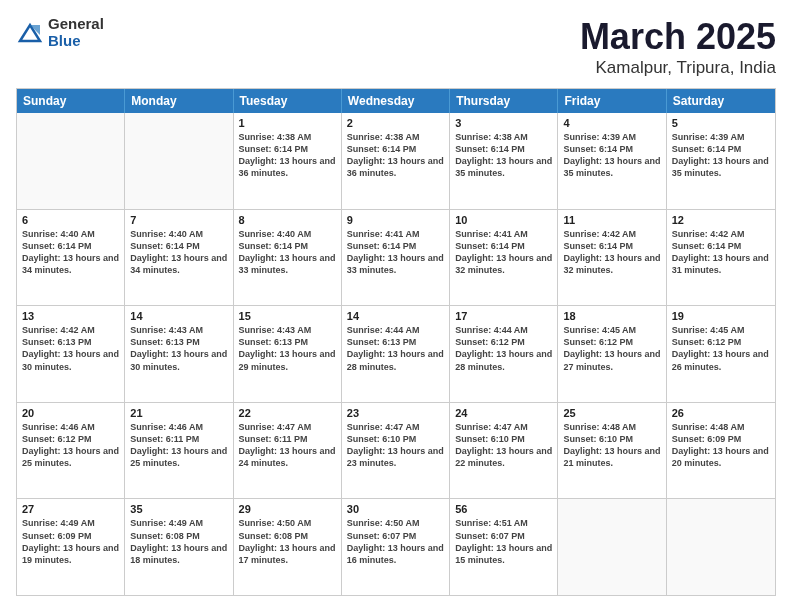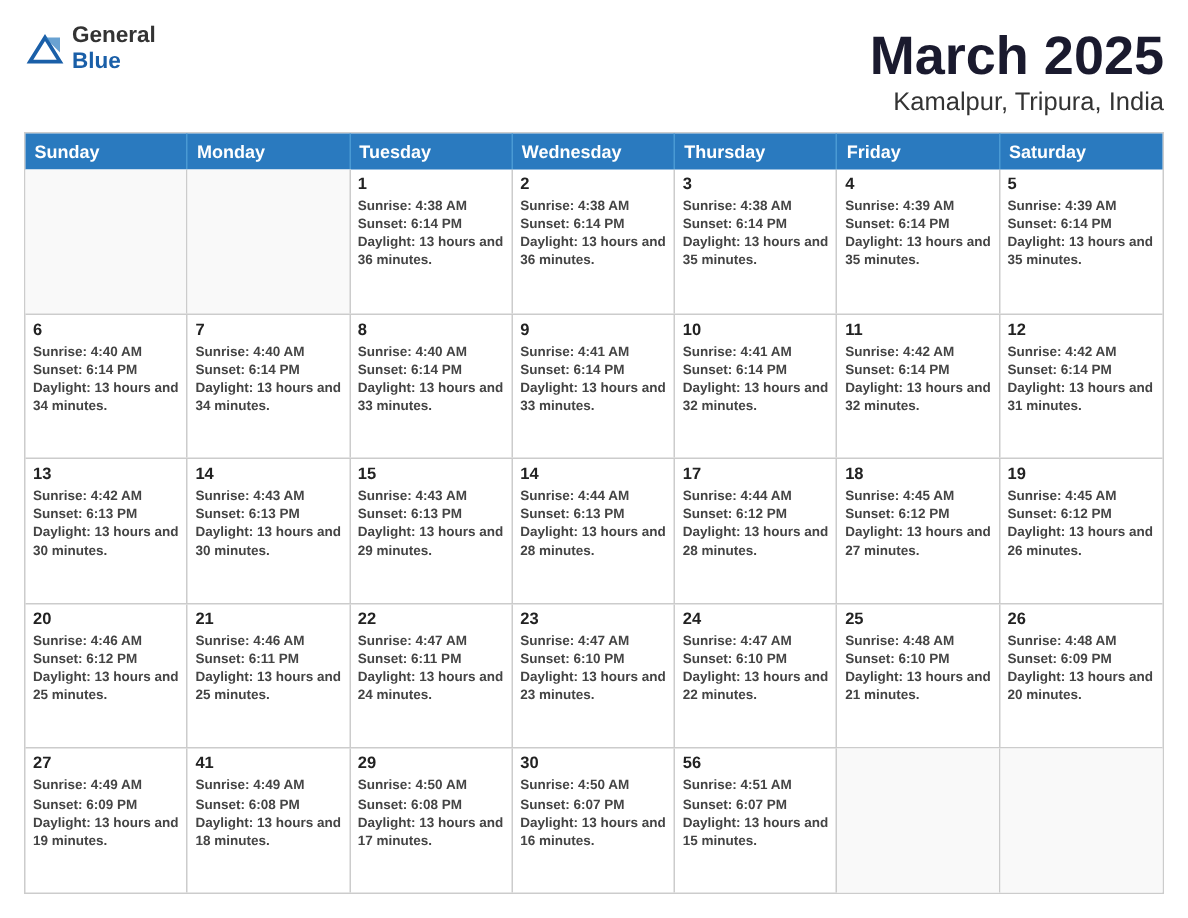--- a/index.html
+++ b/index.html
@@ -256,21 +256,21 @@
             <div class="day-num">26</div>
             <div class="cell-text">Sunrise: 4:48 AM<br>Sunset: 6:09 PM<br>Daylight: 13 hours and 20 minutes.</div>
           </div>
         </div>
         <div class="cal-row">
           <div class="cal-cell">
             <div class="day-num">27</div>
             <div class="cell-text">Sunrise: 4:49 AM<br>Sunset: 6:09 PM<br>Daylight: 13 hours and 19 minutes.</div>
           </div>
           <div class="cal-cell">
-            <div class="day-num">41</div>
+            <div class="day-num">35</div>
             <div class="cell-text">Sunrise: 4:49 AM<br>Sunset: 6:08 PM<br>Daylight: 13 hours and 18 minutes.</div>
           </div>
           <div class="cal-cell">
             <div class="day-num">29</div>
             <div class="cell-text">Sunrise: 4:50 AM<br>Sunset: 6:08 PM<br>Daylight: 13 hours and 17 minutes.</div>
           </div>
           <div class="cal-cell">
             <div class="day-num">30</div>
             <div class="cell-text">Sunrise: 4:50 AM<br>Sunset: 6:07 PM<br>Daylight: 13 hours and 16 minutes.</div>
           </div>

